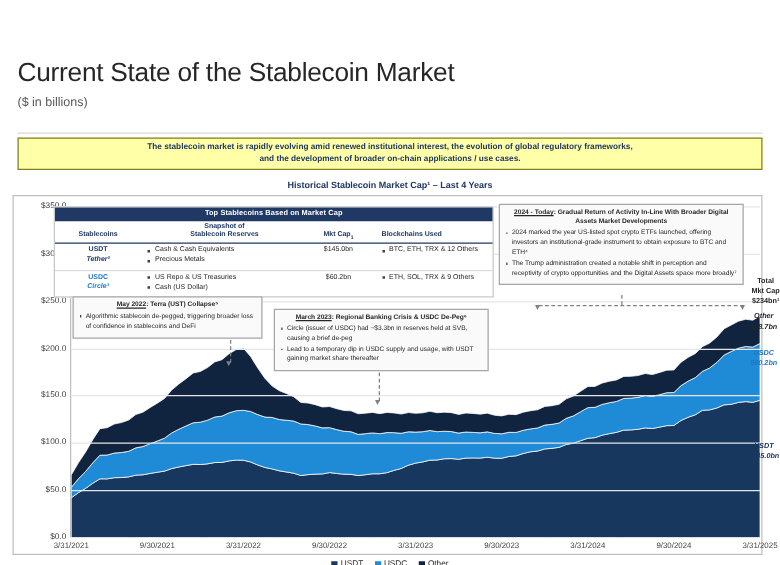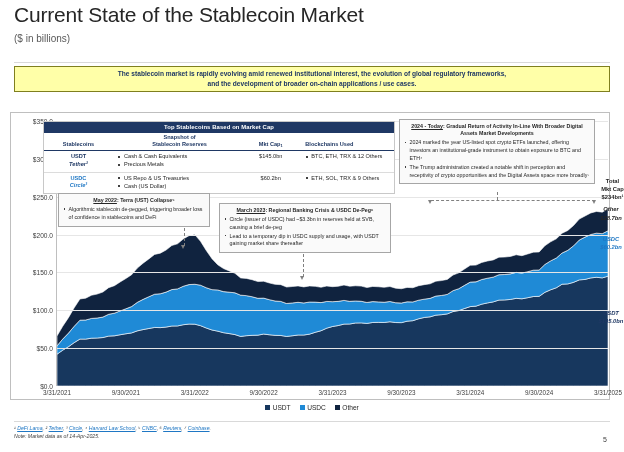--- a/index.html
+++ b/index.html
@@ -4,21 +4,21 @@
 <style>
   html,body{margin:0;padding:0;}
   body{
     width:624px;height:452px;
     background:#ffffff;
     font-family:"Liberation Sans", sans-serif;
     color:#1a1a1a;
     overflow:hidden;
     position:relative;
   }
-  .slide{position:absolute;inset:0;}
+  .slide{position:absolute;inset:0;margin-top:44px;}
 
   
   .title{
     position:absolute;left:14px;top:3px;
     font-size:21px;font-weight:400;color:#262626;
     letter-spacing:-0.2px;
   }
   .subtitle{
     position:absolute;left:14px;top:33px;
     font-size:10px;color:#595959;font-weight:400;
@@ -173,20 +173,21 @@
   <div class="subtitle">($ in billions)</div>
   <div class="hdr-rule"></div>
 
   <div class="banner">
     <div class="banner-txt">
       <span>The stablecoin market is rapidly evolving amid renewed institutional interest, the evolution of global regulatory frameworks,</span><br>
       <span>and the development of broader on-chain applications / use cases.</span>
     </div>
   </div>
 
+  <div class="chart-title">Historical Stablecoin Market Cap¹ – Last 4 Years</div>
 
   <div class="chart-frame">
     <div class="plot-left-axis"></div>
     <div class="plot" id="plot">
       <svg class="area-svg" id="area-svg" viewBox="0 0 551 265" preserveAspectRatio="none">
           <path d="M 0.00 265.00 L 5.74 265.00 L 11.48 265.00 L 17.22 265.00 L 22.96 265.00 L 28.70 265.00 L 34.44 265.00 L 40.18 265.00 L 45.92 265.00 L 51.66 265.00 L 57.40 265.00 L 63.14 265.00 L 68.88 265.00 L 74.61 265.00 L 80.35 265.00 L 86.09 265.00 L 91.83 265.00 L 97.57 265.00 L 103.31 265.00 L 109.05 265.00 L 114.79 265.00 L 120.53 265.00 L 126.27 265.00 L 132.01 265.00 L 137.75 265.00 L 143.49 265.00 L 149.23 265.00 L 154.97 265.00 L 160.71 265.00 L 166.45 265.00 L 172.19 265.00 L 177.93 265.00 L 183.67 265.00 L 189.41 265.00 L 195.15 265.00 L 200.89 265.00 L 206.63 265.00 L 212.36 265.00 L 218.10 265.00 L 223.84 265.00 L 229.58 265.00 L 235.32 265.00 L 241.06 265.00 L 246.80 265.00 L 252.54 265.00 L 258.28 265.00 L 264.02 265.00 L 269.76 265.00 L 275.50 265.00 L 281.24 265.00 L 286.98 265.00 L 292.72 265.00 L 298.46 265.00 L 304.20 265.00 L 309.94 265.00 L 315.68 265.00 L 321.42 265.00 L 327.16 265.00 L 332.90 265.00 L 338.64 265.00 L 344.38 265.00 L 350.11 265.00 L 355.85 265.00 L 361.59 265.00 L 367.33 265.00 L 373.07 265.00 L 378.81 265.00 L 384.55 265.00 L 390.29 265.00 L 396.03 265.00 L 401.77 265.00 L 407.51 265.00 L 413.25 265.00 L 418.99 265.00 L 424.73 265.00 L 430.47 265.00 L 436.21 265.00 L 441.95 265.00 L 447.69 265.00 L 453.43 265.00 L 459.17 265.00 L 464.91 265.00 L 470.65 265.00 L 476.39 265.00 L 482.13 265.00 L 487.86 265.00 L 493.60 265.00 L 499.34 265.00 L 505.08 265.00 L 510.82 265.00 L 516.56 265.00 L 522.30 265.00 L 528.04 265.00 L 533.78 265.00 L 539.52 265.00 L 545.26 265.00 L 551.00 265.00 L 551.00 155.21 L 545.26 156.89 L 539.52 156.28 L 533.78 156.92 L 528.04 158.43 L 522.30 158.89 L 516.56 161.37 L 510.82 162.92 L 505.08 163.20 L 499.34 166.77 L 493.60 168.80 L 487.86 171.36 L 482.13 175.37 L 476.39 175.53 L 470.65 176.71 L 464.91 177.81 L 459.17 177.33 L 453.43 178.43 L 447.69 178.93 L 441.95 179.10 L 436.21 180.88 L 430.47 181.91 L 424.73 183.16 L 418.99 185.13 L 413.25 185.60 L 407.51 187.53 L 401.77 189.55 L 396.03 190.55 L 390.29 192.88 L 384.55 193.68 L 378.81 194.15 L 373.07 195.86 L 367.33 196.44 L 361.59 197.80 L 355.85 199.68 L 350.11 200.18 L 344.38 201.63 L 338.64 201.54 L 332.90 200.78 L 327.16 201.47 L 321.42 201.36 L 315.68 201.48 L 309.94 202.41 L 304.20 201.88 L 298.46 202.00 L 292.72 203.01 L 286.98 203.11 L 281.24 204.54 L 275.50 205.51 L 269.76 207.16 L 264.02 209.75 L 258.28 211.31 L 252.54 213.13 L 246.80 214.03 L 241.06 214.03 L 235.32 214.78 L 229.58 215.46 L 223.84 214.46 L 218.10 214.36 L 212.36 213.78 L 206.63 213.06 L 200.89 214.16 L 195.15 214.32 L 189.41 214.70 L 183.67 215.42 L 177.93 213.57 L 172.19 212.59 L 166.45 211.66 L 160.71 210.14 L 154.97 208.99 L 149.23 206.97 L 143.49 204.63 L 137.75 203.18 L 132.01 203.07 L 126.27 203.73 L 120.53 204.94 L 114.79 205.04 L 109.05 206.09 L 103.31 206.62 L 97.57 206.45 L 91.83 207.51 L 86.09 208.58 L 80.35 209.87 L 74.61 211.92 L 68.88 212.77 L 63.14 213.75 L 57.40 214.82 L 51.66 215.12 L 45.92 216.52 L 40.18 217.03 L 34.44 217.18 L 28.70 218.11 L 22.96 218.08 L 17.22 221.62 L 11.48 225.71 L 5.74 229.14 L 0.00 233.20 Z" fill="#17375e" stroke="#ffffff" stroke-width="0.6"></path>
           <path d="M 0.00 233.20 L 5.74 229.14 L 11.48 225.71 L 17.22 221.62 L 22.96 218.08 L 28.70 218.11 L 34.44 217.18 L 40.18 217.03 L 45.92 216.52 L 51.66 215.12 L 57.40 214.82 L 63.14 213.75 L 68.88 212.77 L 74.61 211.92 L 80.35 209.87 L 86.09 208.58 L 91.83 207.51 L 97.57 206.45 L 103.31 206.62 L 109.05 206.09 L 114.79 205.04 L 120.53 204.94 L 126.27 203.73 L 132.01 203.07 L 137.75 203.18 L 143.49 204.63 L 149.23 206.97 L 154.97 208.99 L 160.71 210.14 L 166.45 211.66 L 172.19 212.59 L 177.93 213.57 L 183.67 215.42 L 189.41 214.70 L 195.15 214.32 L 200.89 214.16 L 206.63 213.06 L 212.36 213.78 L 218.10 214.36 L 223.84 214.46 L 229.58 215.46 L 235.32 214.78 L 241.06 214.03 L 246.80 214.03 L 252.54 213.13 L 258.28 211.31 L 264.02 209.75 L 269.76 207.16 L 275.50 205.51 L 281.24 204.54 L 286.98 203.11 L 292.72 203.01 L 298.46 202.00 L 304.20 201.88 L 309.94 202.41 L 315.68 201.48 L 321.42 201.36 L 327.16 201.47 L 332.90 200.78 L 338.64 201.54 L 344.38 201.63 L 350.11 200.18 L 355.85 199.68 L 361.59 197.80 L 367.33 196.44 L 373.07 195.86 L 378.81 194.15 L 384.55 193.68 L 390.29 192.88 L 396.03 190.55 L 401.77 189.55 L 407.51 187.53 L 413.25 185.60 L 418.99 185.13 L 424.73 183.16 L 430.47 181.91 L 436.21 180.88 L 441.95 179.10 L 447.69 178.93 L 453.43 178.43 L 459.17 177.33 L 464.91 177.81 L 470.65 176.71 L 476.39 175.53 L 482.13 175.37 L 487.86 171.36 L 493.60 168.80 L 499.34 166.77 L 505.08 163.20 L 510.82 162.92 L 516.56 161.37 L 522.30 158.89 L 528.04 158.43 L 533.78 156.92 L 539.52 156.28 L 545.26 156.89 L 551.00 155.21 L 551.00 109.79 L 545.26 112.67 L 539.52 112.15 L 533.78 113.50 L 528.04 116.12 L 522.30 119.02 L 516.56 124.85 L 510.82 129.32 L 505.08 132.03 L 499.34 137.01 L 493.60 139.88 L 487.86 143.48 L 482.13 149.03 L 476.39 149.17 L 470.65 150.70 L 464.91 152.10 L 459.17 151.37 L 453.43 152.86 L 447.69 153.51 L 441.95 153.73 L 436.21 156.14 L 430.47 157.18 L 424.73 158.53 L 418.99 160.85 L 413.25 161.12 L 407.51 164.35 L 401.77 167.69 L 396.03 169.65 L 390.29 173.38 L 384.55 174.45 L 378.81 175.08 L 373.07 177.36 L 367.33 178.14 L 361.59 179.19 L 355.85 180.94 L 350.11 180.84 L 344.38 182.03 L 338.64 181.72 L 332.90 180.49 L 327.16 181.24 L 321.42 180.91 L 315.68 180.62 L 309.94 181.46 L 304.20 180.27 L 298.46 179.97 L 292.72 180.33 L 286.98 179.39 L 281.24 180.37 L 275.50 180.68 L 269.76 180.42 L 264.02 181.60 L 258.28 181.12 L 252.54 181.04 L 246.80 181.95 L 241.06 181.30 L 235.32 181.94 L 229.58 182.49 L 223.84 180.42 L 218.10 179.99 L 212.36 178.67 L 206.63 177.11 L 200.89 177.29 L 195.15 175.75 L 189.41 174.63 L 183.67 174.17 L 177.93 171.80 L 172.19 171.17 L 166.45 170.62 L 160.71 168.95 L 154.97 168.63 L 149.23 166.69 L 143.49 164.17 L 137.75 163.26 L 132.01 163.57 L 126.27 165.26 L 120.53 167.89 L 114.79 168.59 L 109.05 171.12 L 103.31 172.76 L 97.57 173.22 L 91.83 175.74 L 86.09 178.36 L 80.35 181.33 L 74.61 185.52 L 68.88 187.79 L 63.14 189.92 L 57.40 192.20 L 51.66 193.29 L 45.92 196.06 L 40.18 197.02 L 34.44 197.43 L 28.70 199.02 L 22.96 199.16 L 17.22 205.24 L 11.48 212.12 L 5.74 218.06 L 0.00 224.87 Z" fill="#1f8ad6" stroke="#ffffff" stroke-width="0.6"></path>
           <path d="M 0.00 224.87 L 5.74 218.06 L 11.48 212.12 L 17.22 205.24 L 22.96 199.16 L 28.70 199.02 L 34.44 197.43 L 40.18 197.02 L 45.92 196.06 L 51.66 193.29 L 57.40 192.20 L 63.14 189.92 L 68.88 187.79 L 74.61 185.52 L 80.35 181.33 L 86.09 178.36 L 91.83 175.74 L 97.57 173.22 L 103.31 172.76 L 109.05 171.12 L 114.79 168.59 L 120.53 167.89 L 126.27 165.26 L 132.01 163.57 L 137.75 163.26 L 143.49 164.17 L 149.23 166.69 L 154.97 168.63 L 160.71 168.95 L 166.45 170.62 L 172.19 171.17 L 177.93 171.80 L 183.67 174.17 L 189.41 174.63 L 195.15 175.75 L 200.89 177.29 L 206.63 177.11 L 212.36 178.67 L 218.10 179.99 L 223.84 180.42 L 229.58 182.49 L 235.32 181.94 L 241.06 181.30 L 246.80 181.95 L 252.54 181.04 L 258.28 181.12 L 264.02 181.60 L 269.76 180.42 L 275.50 180.68 L 281.24 180.37 L 286.98 179.39 L 292.72 180.33 L 298.46 179.97 L 304.20 180.27 L 309.94 181.46 L 315.68 180.62 L 321.42 180.91 L 327.16 181.24 L 332.90 180.49 L 338.64 181.72 L 344.38 182.03 L 350.11 180.84 L 355.85 180.94 L 361.59 179.19 L 367.33 178.14 L 373.07 177.36 L 378.81 175.08 L 384.55 174.45 L 390.29 173.38 L 396.03 169.65 L 401.77 167.69 L 407.51 164.35 L 413.25 161.12 L 418.99 160.85 L 424.73 158.53 L 430.47 157.18 L 436.21 156.14 L 441.95 153.73 L 447.69 153.51 L 453.43 152.86 L 459.17 151.37 L 464.91 152.10 L 470.65 150.70 L 476.39 149.17 L 482.13 149.03 L 487.86 143.48 L 493.60 139.88 L 499.34 137.01 L 505.08 132.03 L 510.82 129.32 L 516.56 124.85 L 522.30 119.02 L 528.04 116.12 L 533.78 113.50 L 539.52 112.15 L 545.26 112.67 L 551.00 109.79 L 551.00 87.83 L 545.26 91.16 L 539.52 90.45 L 533.78 91.95 L 528.04 94.98 L 522.30 98.02 L 516.56 104.53 L 510.82 109.45 L 505.08 112.25 L 499.34 117.81 L 493.60 120.84 L 487.86 124.73 L 482.13 130.99 L 476.39 131.15 L 470.65 132.99 L 464.91 134.68 L 459.17 133.79 L 453.43 135.43 L 447.69 136.06 L 441.95 136.17 L 436.21 138.92 L 430.47 140.01 L 424.73 141.48 L 418.99 144.12 L 413.25 144.27 L 407.51 148.00 L 401.77 151.87 L 396.03 154.06 L 390.29 158.40 L 384.55 159.57 L 378.81 160.19 L 373.07 162.83 L 367.33 163.63 L 361.59 164.74 L 355.85 166.72 L 350.11 166.43 L 344.38 167.72 L 338.64 167.19 L 332.90 165.52 L 327.16 166.31 L 321.42 165.75 L 315.68 165.44 L 309.94 166.53 L 304.20 165.10 L 298.46 164.77 L 292.72 165.22 L 286.98 164.05 L 281.24 165.26 L 275.50 165.66 L 269.76 165.05 L 264.02 166.24 L 258.28 165.36 L 252.54 164.97 L 246.80 165.92 L 241.06 164.91 L 235.32 165.53 L 229.58 166.04 L 223.84 163.67 L 218.10 163.37 L 212.36 161.97 L 206.63 160.25 L 200.89 160.57 L 195.15 158.73 L 189.41 157.43 L 183.67 156.95 L 177.93 152.32 L 172.19 149.88 L 166.45 147.55 L 160.71 143.75 L 154.97 137.70 L 149.23 129.45 L 143.49 120.27 L 137.75 113.59 L 132.01 114.65 L 126.27 117.97 L 120.53 122.80 L 114.79 124.53 L 109.05 129.05 L 103.31 132.16 L 97.57 133.44 L 91.83 137.92 L 86.09 142.21 L 80.35 147.05 L 74.61 153.75 L 68.88 157.51 L 63.14 160.99 L 57.40 164.70 L 51.66 166.63 L 45.92 171.05 L 40.18 173.05 L 34.44 174.25 L 28.70 177.15 L 22.96 177.97 L 17.22 186.75 L 11.48 196.64 L 5.74 205.25 L 0.00 215.03 Z" fill="#10233f" stroke="#ffffff" stroke-width="0.6"></path>
         </svg>
     <div class="ytick" style="top: 265px;">$0.0</div>

